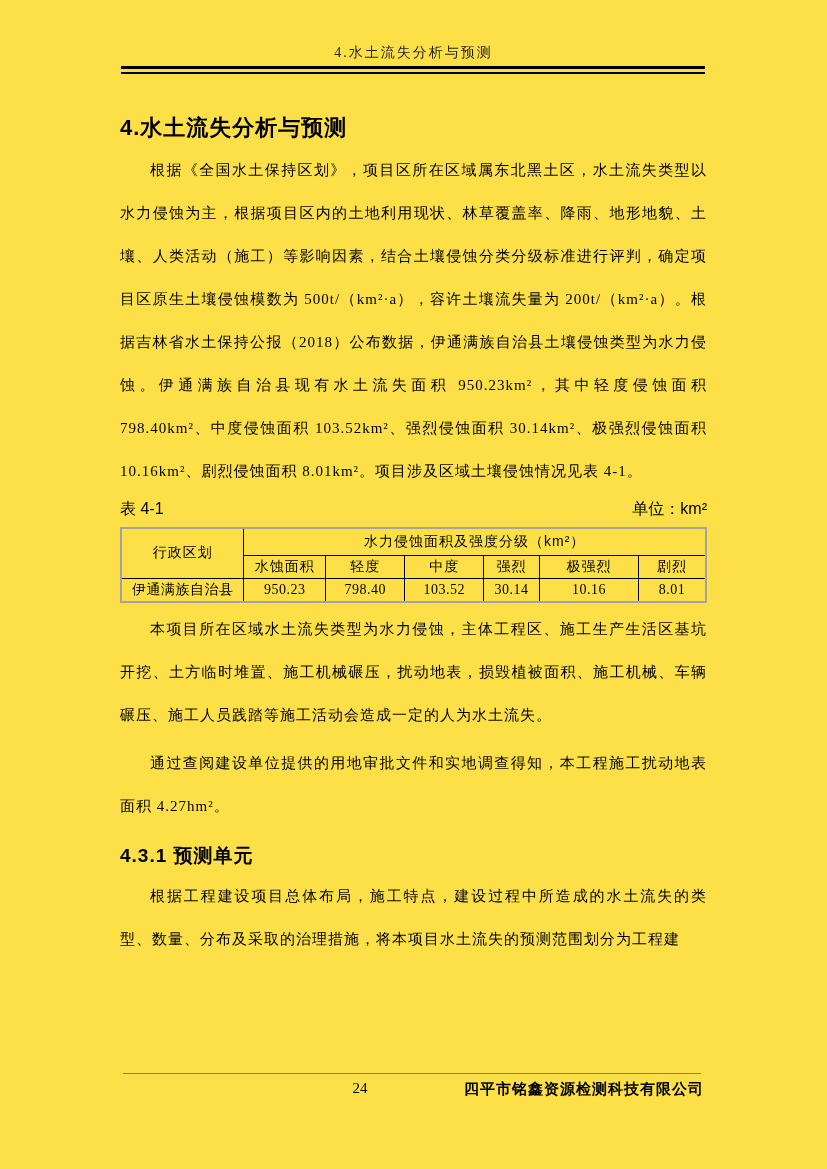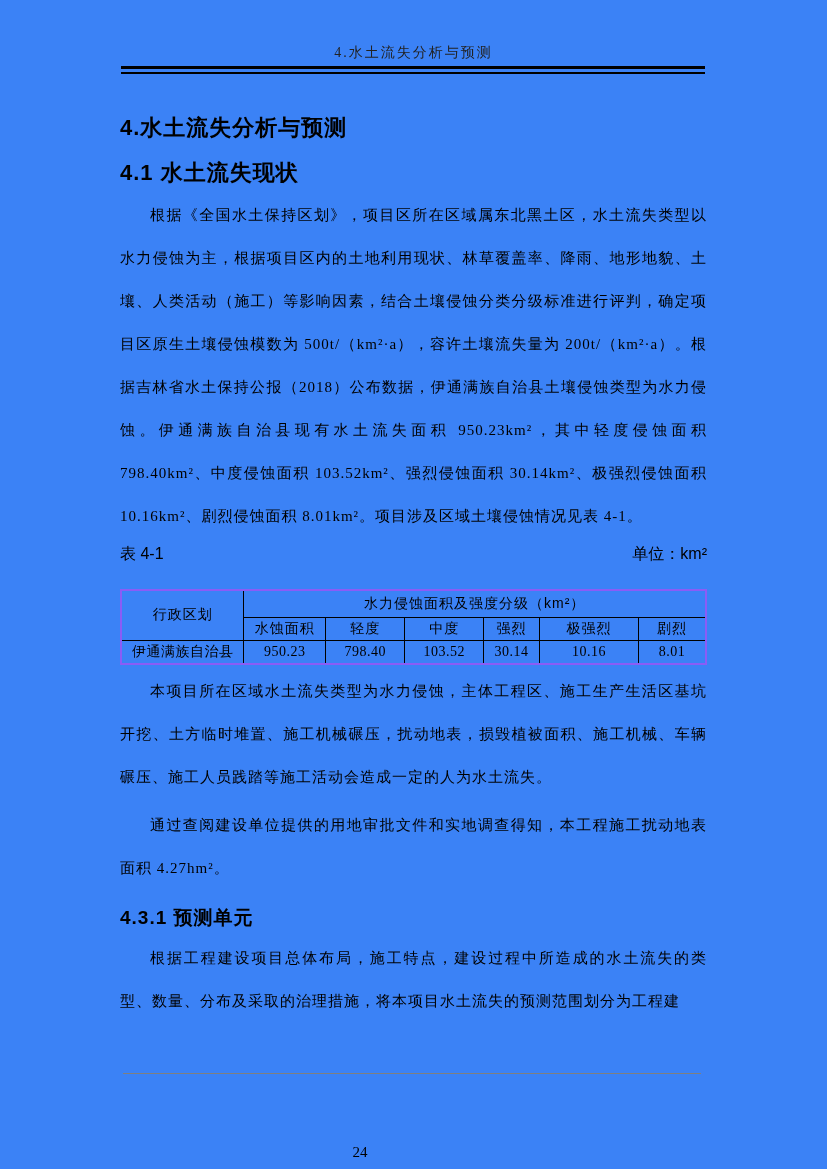--- a/index.html
+++ b/index.html
@@ -1,19 +1,19 @@
 <!DOCTYPE html>
 <html><head>
 <meta charset="utf-8">
 <style>
   html,body{margin:0;padding:0;background:#ffffff;}
   .page{
     position:relative;
     width:827px;height:1169px;
-    background:#3b82f6;
+    background:#fde047;
     overflow:hidden;
     color:#000;
     font-family:"Liberation Serif", serif;
   }
   
   .running-head{
     position:absolute;top:44px;left:121px;width:585px;
     text-align:center;font-size:14px;letter-spacing:2px;color:#222;
     font-family:"Liberation Serif", serif;
   }
@@ -46,39 +46,39 @@
     display:flex;align-items:baseline;justify-content:space-between;
     margin:6px 0 0 0;font-size:16px;
     font-family:"Liberation Sans", sans-serif;
     gap:44px;
   }
   .tbl-caption .cap-label{flex:0 0 auto;}
   .tbl-caption .cap-title{flex:1 1 auto;text-align:center;letter-spacing:1px;}
   .tbl-caption .cap-unit{flex:0 0 auto;}
   
   table.doc-table{
-    width:100%;border-collapse:collapse;margin-top:24px;
+    width:100%;border-collapse:collapse;margin-top:7px;
     font-family:"Liberation Sans", sans-serif;
-    border:2px solid #8b5cf6;
+    border:2px solid #a3a3a3;
   }
   table.doc-table th,table.doc-table td{
     border:1px solid #000;text-align:center;vertical-align:middle;
     font-size:14px;font-weight:normal;padding:0 2px;letter-spacing:1px;
   }
   table.doc-table tr.group-row th{height:26px;}
   table.doc-table tr.sub-row th{height:22px;}
   table.doc-table tr.data-row td{height:22px;font-family:"Liberation Serif", serif;letter-spacing:0.5px;}
   table.doc-table tr.data-row td.region{font-family:Liberation Mono, monospace;}
   
   .footer-rule{
     position:absolute;top:1073px;left:123px;width:578px;height:0;
     border-top:1px solid #7f7f7f;
   }
   .footer-pagenum{
-    position:absolute;top:1144px;left:340px;width:40px;text-align:center;
+    position:absolute;top:1080px;left:340px;width:40px;text-align:center;
     font-size:15px;font-family:"Liberation Serif", serif;
   }
   .footer-company{
     position:absolute;top:1080px;right:123px;
     font-size:15px;font-weight:600;letter-spacing:1px;
     font-family:"Liberation Serif", serif;
   }
 </style>
 </head>
 <body>
@@ -87,21 +87,20 @@
 
   <div class="running-head">
     <span>4.水土流失分析与预测</span>
   </div>
   <div class="head-rule"></div>
 
   <div class="content">
 
     <h1 class="doc">4.水土流失分析与预测</h1>
 
-    <h2 class="doc">4.1 水土流失现状</h2>
     <p class="body">根据《全国水土保持区划》，项目区所在区域属东北黑土区，水土流失类型以水力侵蚀为主，根据项目区内的土地利用现状、林草覆盖率、降雨、地形地貌、土壤、人类活动（施工）等影响因素，结合土壤侵蚀分类分级标准进行评判，确定项目区原生土壤侵蚀模数为 500t/（km²·a），容许土壤流失量为 200t/（km²·a）。根据吉林省水土保持公报（2018）公布数据，伊通满族自治县土壤侵蚀类型为水力侵蚀。伊通满族自治县现有水土流失面积 950.23km²，其中轻度侵蚀面积 798.40km²、中度侵蚀面积 103.52km²、强烈侵蚀面积 30.14km²、极强烈侵蚀面积 10.16km²、剧烈侵蚀面积 8.01km²。项目涉及区域土壤侵蚀情况见表 4-1。</p>
 
     <div class="tbl-caption">
       <span class="cap-label">表 4-1</span>
       <span class="cap-unit">单位：km²</span>
     </div>
 
     <table class="doc-table">
       <colgroup>
         <col style="width:21%">
@@ -140,14 +139,15 @@
     <p class="body">本项目所在区域水土流失类型为水力侵蚀，主体工程区、施工生产生活区基坑开挖、土方临时堆置、施工机械碾压，扰动地表，损毁植被面积、施工机械、车辆碾压、施工人员践踏等施工活动会造成一定的人为水土流失。</p>
     <p class="body">通过查阅建设单位提供的用地审批文件和实地调查得知，本工程施工扰动地表面积 4.27hm²。</p>
 
     <h3 class="doc">4.3.1 预测单元</h3>
     <p class="body">根据工程建设项目总体布局，施工特点，建设过程中所造成的水土流失的类型、数量、分布及采取的治理措施，将本项目水土流失的预测范围划分为工程建</p>
 
   </div>
 
   <div class="footer-rule"></div>
   <div class="footer-pagenum">24</div>
+  <div class="footer-company">四平市铭鑫资源检测科技有限公司</div>
 
 </div>
 
 </body></html>

